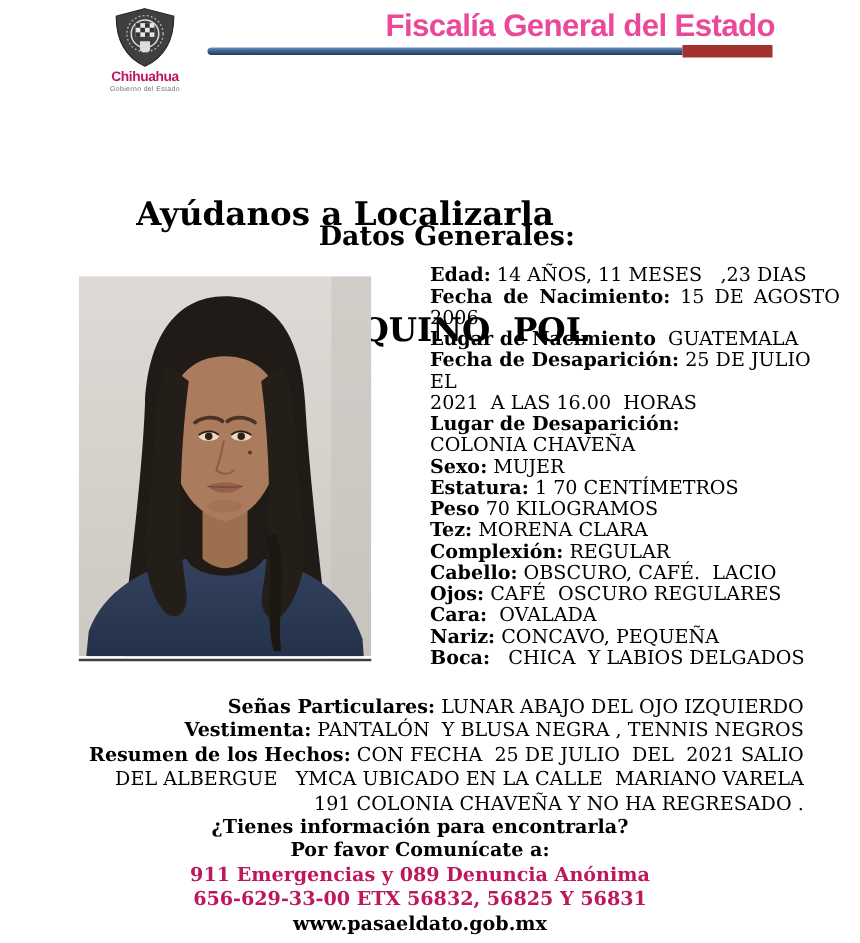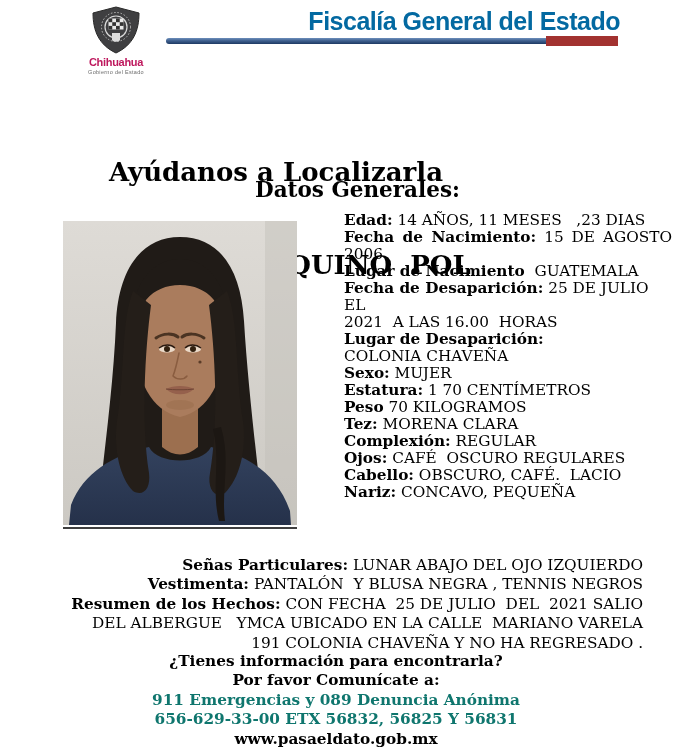--- a/index.html
+++ b/index.html
@@ -9,21 +9,21 @@
   }
   
   .logo{position:absolute;left:66px;top:6px;width:100px;text-align:center;}
   .logo svg{display:block;margin:0 auto;}
   .logo-name{font-family:"Liberation Sans",sans-serif;font-weight:bold;font-size:11px;
     color:#be185d;letter-spacing:-0.3px;line-height:13px;margin-top:2px;}
   .logo-sub{font-family:"Liberation Sans",sans-serif;font-size:5.5px;color:#6b6b6b;
     letter-spacing:.3px;line-height:7px;}
   .org-title{position:absolute;left:220px;top:7px;width:400px;text-align:right;
     font-family:"Liberation Sans",sans-serif;font-weight:bold;font-size:25px;
-    color:#0369a1;letter-spacing:-0.5px;white-space:nowrap;}
+    color:#ec4899;letter-spacing:-0.5px;white-space:nowrap;}
   .bar-blue{position:absolute;left:166px;top:38px;width:380px;height:6px;
     background:linear-gradient(#6d8fbc 0%,#40618f 45%,#1d3963 100%);border-radius:3px 0 0 3px;}
   .bar-red{position:absolute;left:546px;top:36px;width:72px;height:10px;background:#a23230;}
   
   .hero{position:absolute;left:0;top:95px;width:552px;text-align:center;
     font-weight:bold;font-size:26px;line-height:31px;white-space:pre;}
   .section-title{position:absolute;left:255px;top:177px;font-weight:bold;font-size:21.5px;}
   
   .photo{position:absolute;left:63px;top:221px;width:234px;height:306px;
     border-bottom:2px solid #3f3f3f;}
@@ -35,21 +35,21 @@
   .drow b{font-weight:bold;}
   .drow.justify{white-space:normal;text-align:justify;text-align-last:justify;}
   
   .particulars{position:absolute;left:57px;top:556px;width:586px;
     font-size:15.3px;line-height:19.4px;text-align:right;}
   .para{white-space:pre-wrap;margin:0;}
   .para b{font-weight:bold;}
   
   .footer{position:absolute;left:0;top:652px;width:672px;text-align:center;
     font-size:15.3px;line-height:19.4px;font-weight:bold;}
-  .footer .red{color:#0f766e;}
+  .footer .red{color:#be185d;}
 </style>
 </head>
 <body>
 
 <div class="page">
 
   <div class="logo">
     <svg width="52" height="48" viewBox="0 0 52 48">
       <path d="M26,1 L49,7 C49,25 43,39 26,47 C9,39 3,25 3,7 Z" fill="#3f3f41" stroke="#2a2a2a" stroke-width="1"></path>
       <circle cx="26" cy="21" r="14.5" fill="none" stroke="#bdbdbd" stroke-width="1" stroke-dasharray="1.5,1.8"></circle>
@@ -133,23 +133,25 @@
     <div class="drow"><b>Lugar de Nacimiento</b><span>  GUATEMALA</span></div>
     <div class="drow"><b>Fecha de Desaparición:</b><span> 25 DE JULIO EL</span></div>
     <div class="drow"><b></b><span>2021  A LAS 16.00  HORAS</span></div>
     <div class="drow"><b>Lugar de Desaparición:</b><span></span></div>
     <div class="drow"><b></b><span>COLONIA CHAVEÑA</span></div>
     <div class="drow"><b>Sexo:</b><span> MUJER</span></div>
     <div class="drow"><b>Estatura:</b><span> 1 70 CENTÍMETROS</span></div>
     <div class="drow"><b>Peso</b><span> 70 KILOGRAMOS</span></div>
     <div class="drow"><b>Tez:</b><span> MORENA CLARA</span></div>
     <div class="drow"><b>Complexión:</b><span> REGULAR</span></div>
+    <div class="drow"><b>Cabello:</b><span> OBSCURO, CAFÉ.  LACIO</span></div>
     <div class="drow"><b>Ojos:</b><span> CAFÉ  OSCURO REGULARES</span></div>
-    <div class="drow"><b>Cabello:</b><span> OBSCURO, CAFÉ.  LACIO</span></div>
+    <div class="drow"><b>Cara:</b><span>  OVALADA</span></div>
     <div class="drow"><b>Nariz:</b><span> CONCAVO, PEQUEÑA</span></div>
+    <div class="drow"><b>Boca:</b><span>   CHICA  Y LABIOS DELGADOS</span></div>
   </div>
 
   <div class="particulars">
     <p class="para"><b>Señas Particulares:</b><span> LUNAR ABAJO DEL OJO IZQUIERDO</span></p>
     <p class="para"><b>Vestimenta:</b><span> PANTALÓN  Y BLUSA NEGRA , TENNIS NEGROS</span></p>
     <p class="para"><b>Resumen de los Hechos:</b><span> CON FECHA  25 DE JULIO  DEL  2021 SALIO DEL ALBERGUE   YMCA UBICADO EN LA CALLE  MARIANO VARELA  191 COLONIA CHAVEÑA Y NO HA REGRESADO .</span></p>
   </div>
 
   <div class="footer">
     <div>¿Tienes información para encontrarla?</div>

